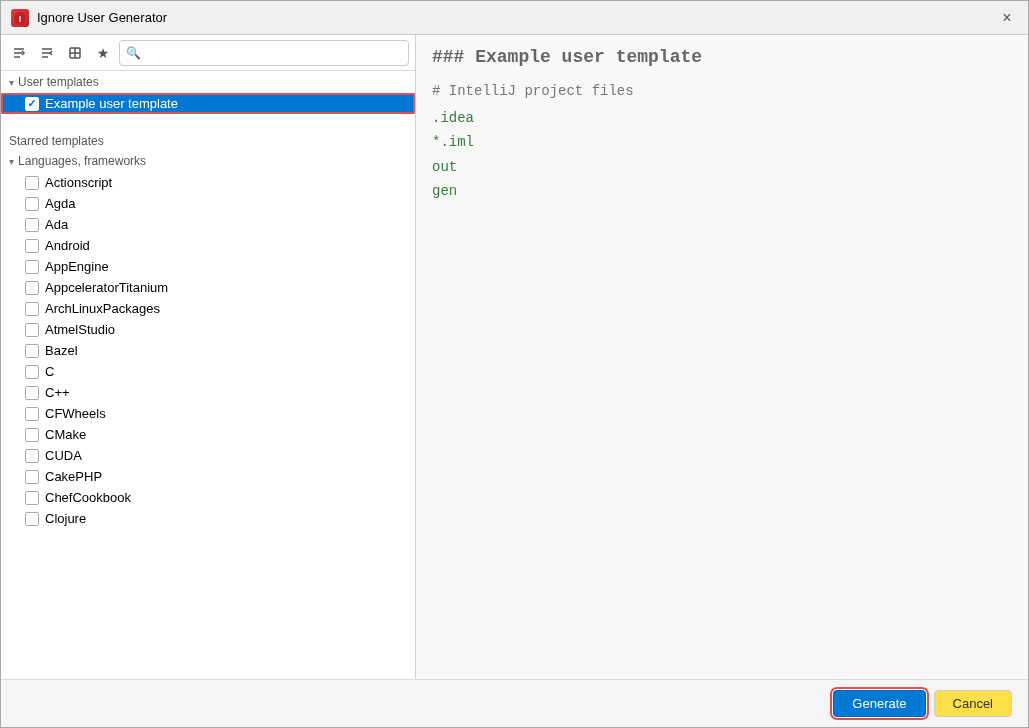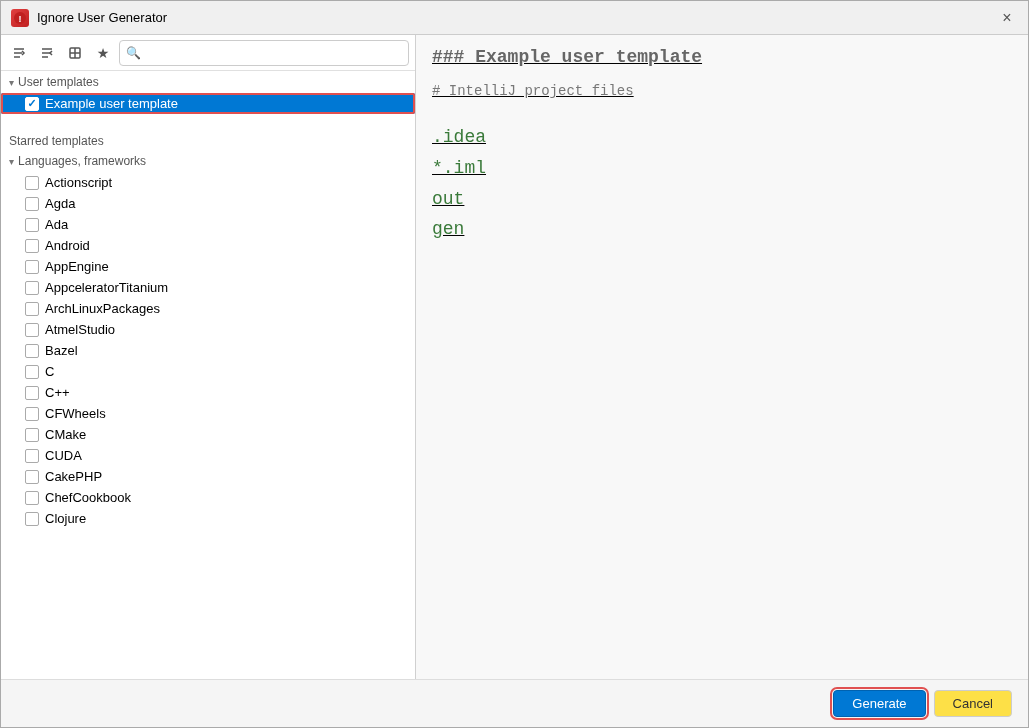--- a/index.html
+++ b/index.html
@@ -175,39 +175,38 @@
 
     
     .right-panel {
       flex: 1;
       background: #f8f8f8;
       display: flex;
       flex-direction: column;
       padding: 12px 16px;
       font-family: 'Consolas', 'Courier New', monospace;
       overflow-y: auto;
-      text-decoration: underline;
     }
 
     .code-title {
       font-size: 18px;
       font-weight: bold;
       color: #666;
       margin-bottom: 16px;
       font-family: 'Consolas', 'Courier New', monospace;
     }
 
     .code-comment {
       color: #777;
       font-size: 14px;
-      margin-bottom: 24px;
+      margin-bottom: 8px;
     }
 
     .code-line {
-      font-size: 18px;
+      font-size: 14px;
       color: #3a7a3a;
       margin-bottom: 2px;
       line-height: 1.6;
     }
 
     
     .bottom-bar {
       display: flex;
       justify-content: flex-end;
       align-items: center;

